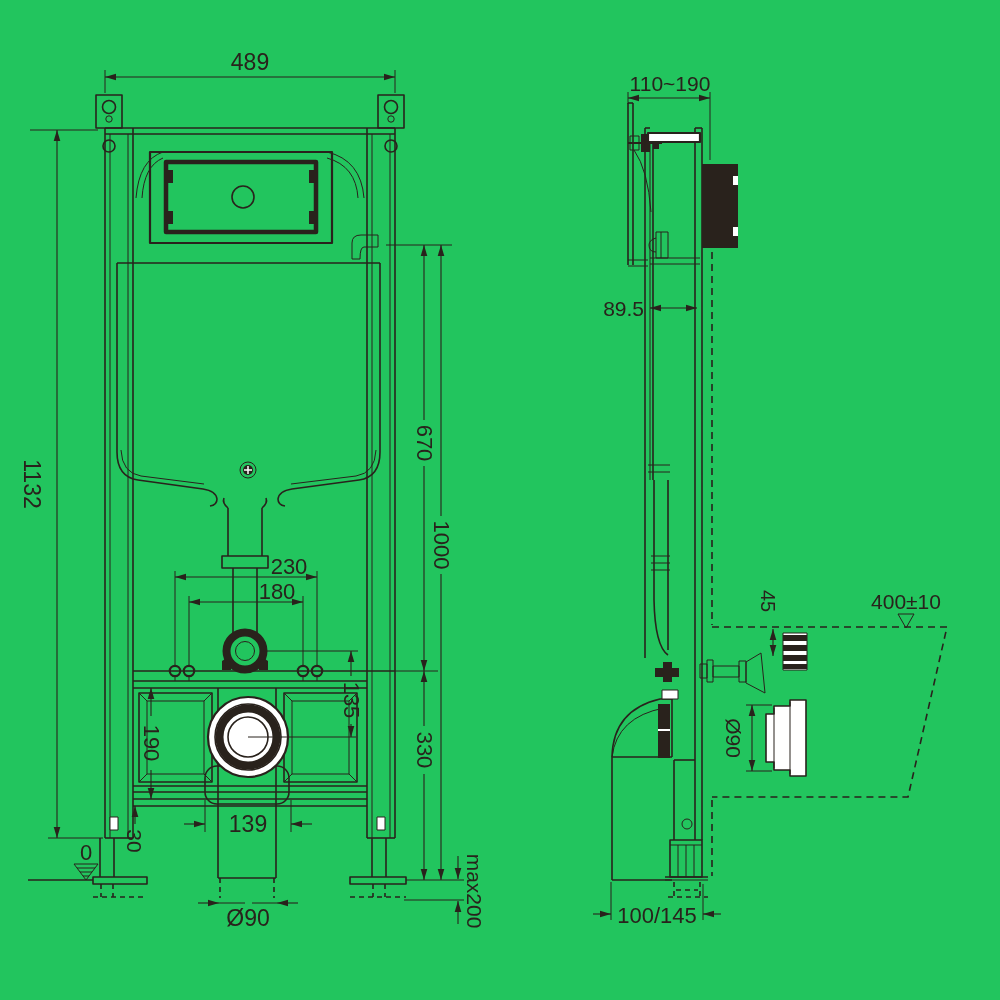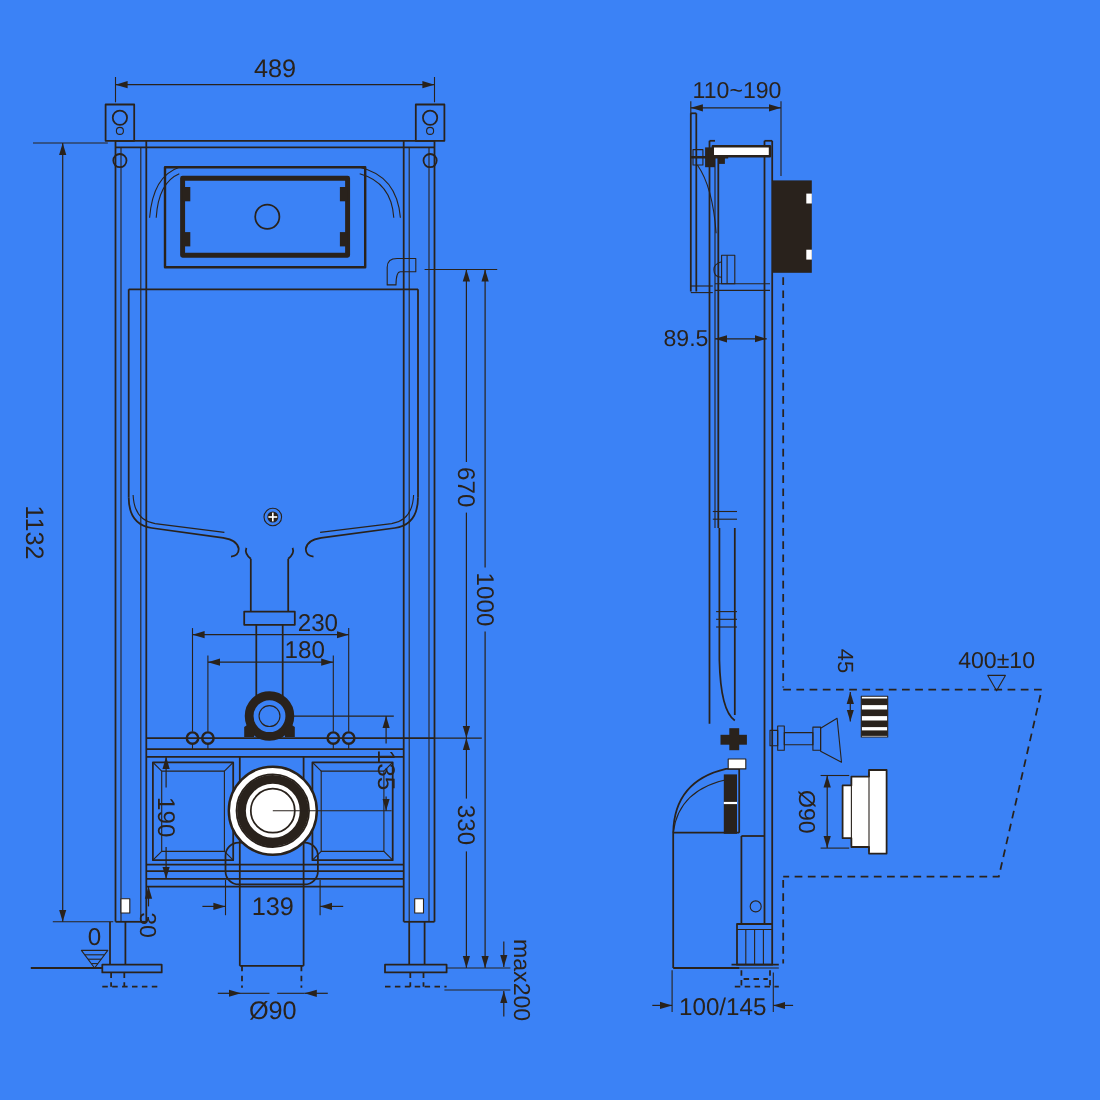--- a/index.html
+++ b/index.html
@@ -1,16 +1,16 @@
 <!DOCTYPE html>
 <html><head>
 <meta charset="utf-8">
 <style>
   html,body{margin:0;padding:0;background:#ffffff;}
-  #stage{position:relative;width:1000px;height:1000px;background:#3b82f6;overflow:hidden;}
+  #stage{position:relative;width:1000px;height:1000px;background:#22c55e;overflow:hidden;}
   svg{display:block;}
   svg .g{stroke:#29221c;fill:none;stroke-width:1.6;stroke-linejoin:round;stroke-linecap:butt;}
   svg .thin{stroke-width:1.0;}
   svg .dim{stroke-width:1.1;}
   svg .thick{stroke-width:2.2;}
   svg .heavy{stroke-width:4.5;}
   svg .ring{stroke-width:8;}
   svg .ink{fill:#29221c;stroke:none;}
   svg .wf{fill:#ffffff;}
   svg .dash{stroke-dasharray:7 5;}

